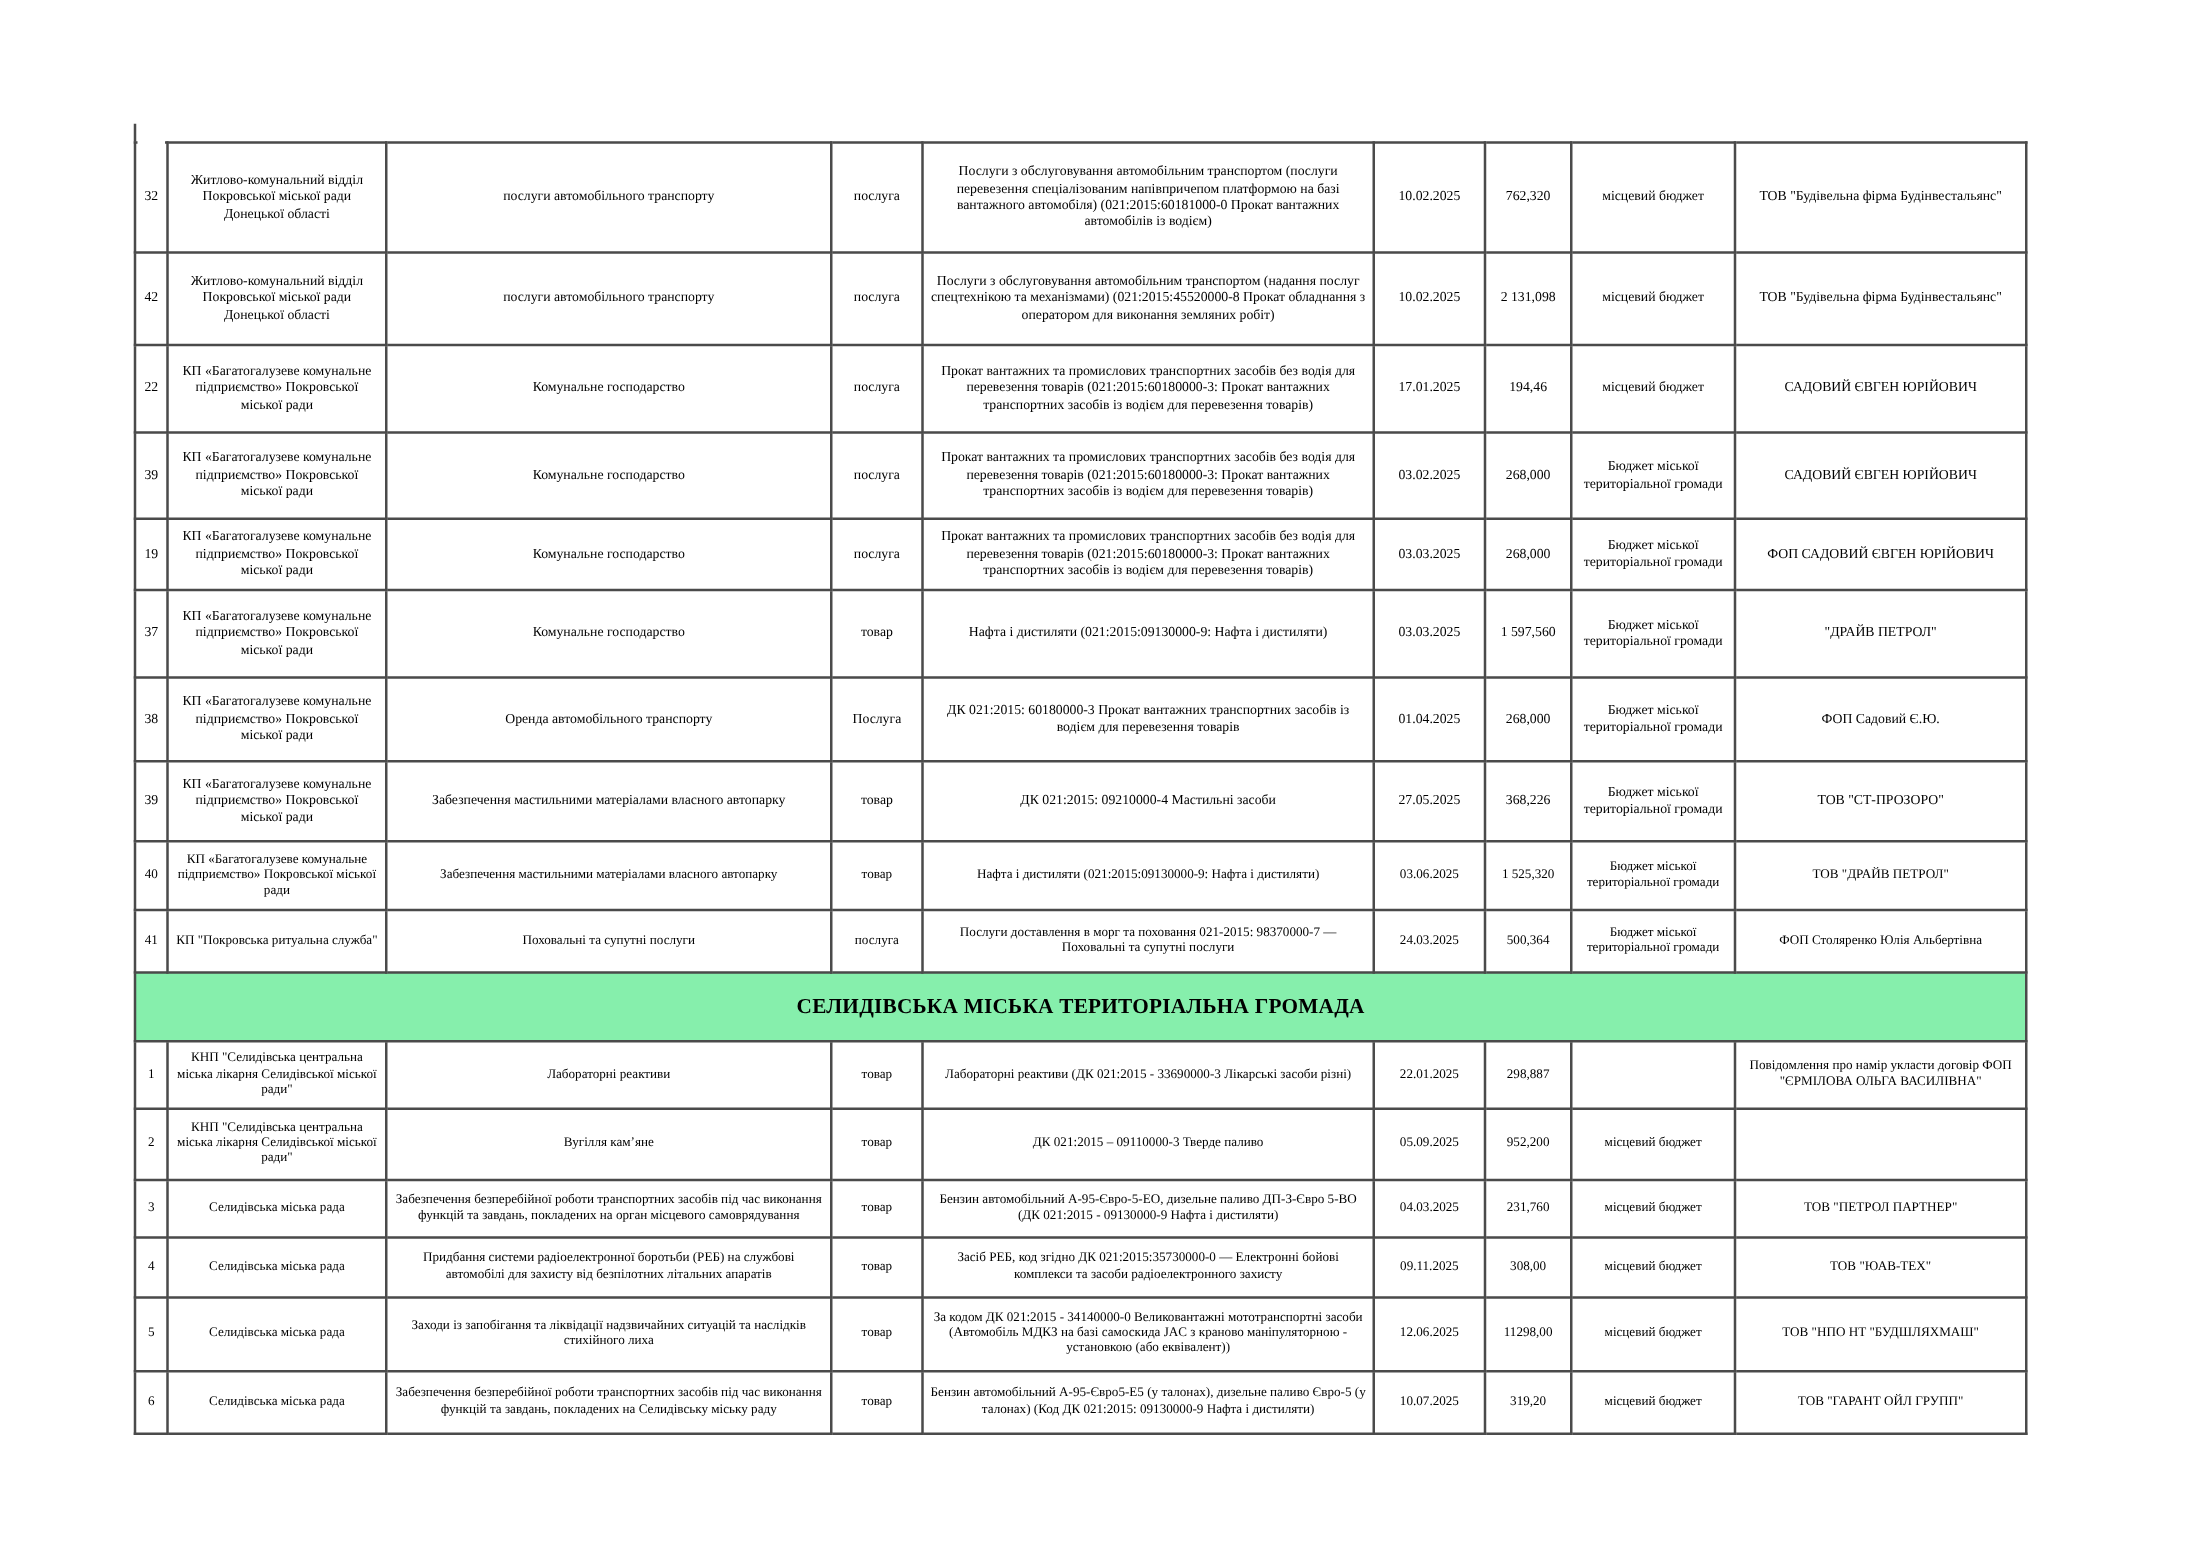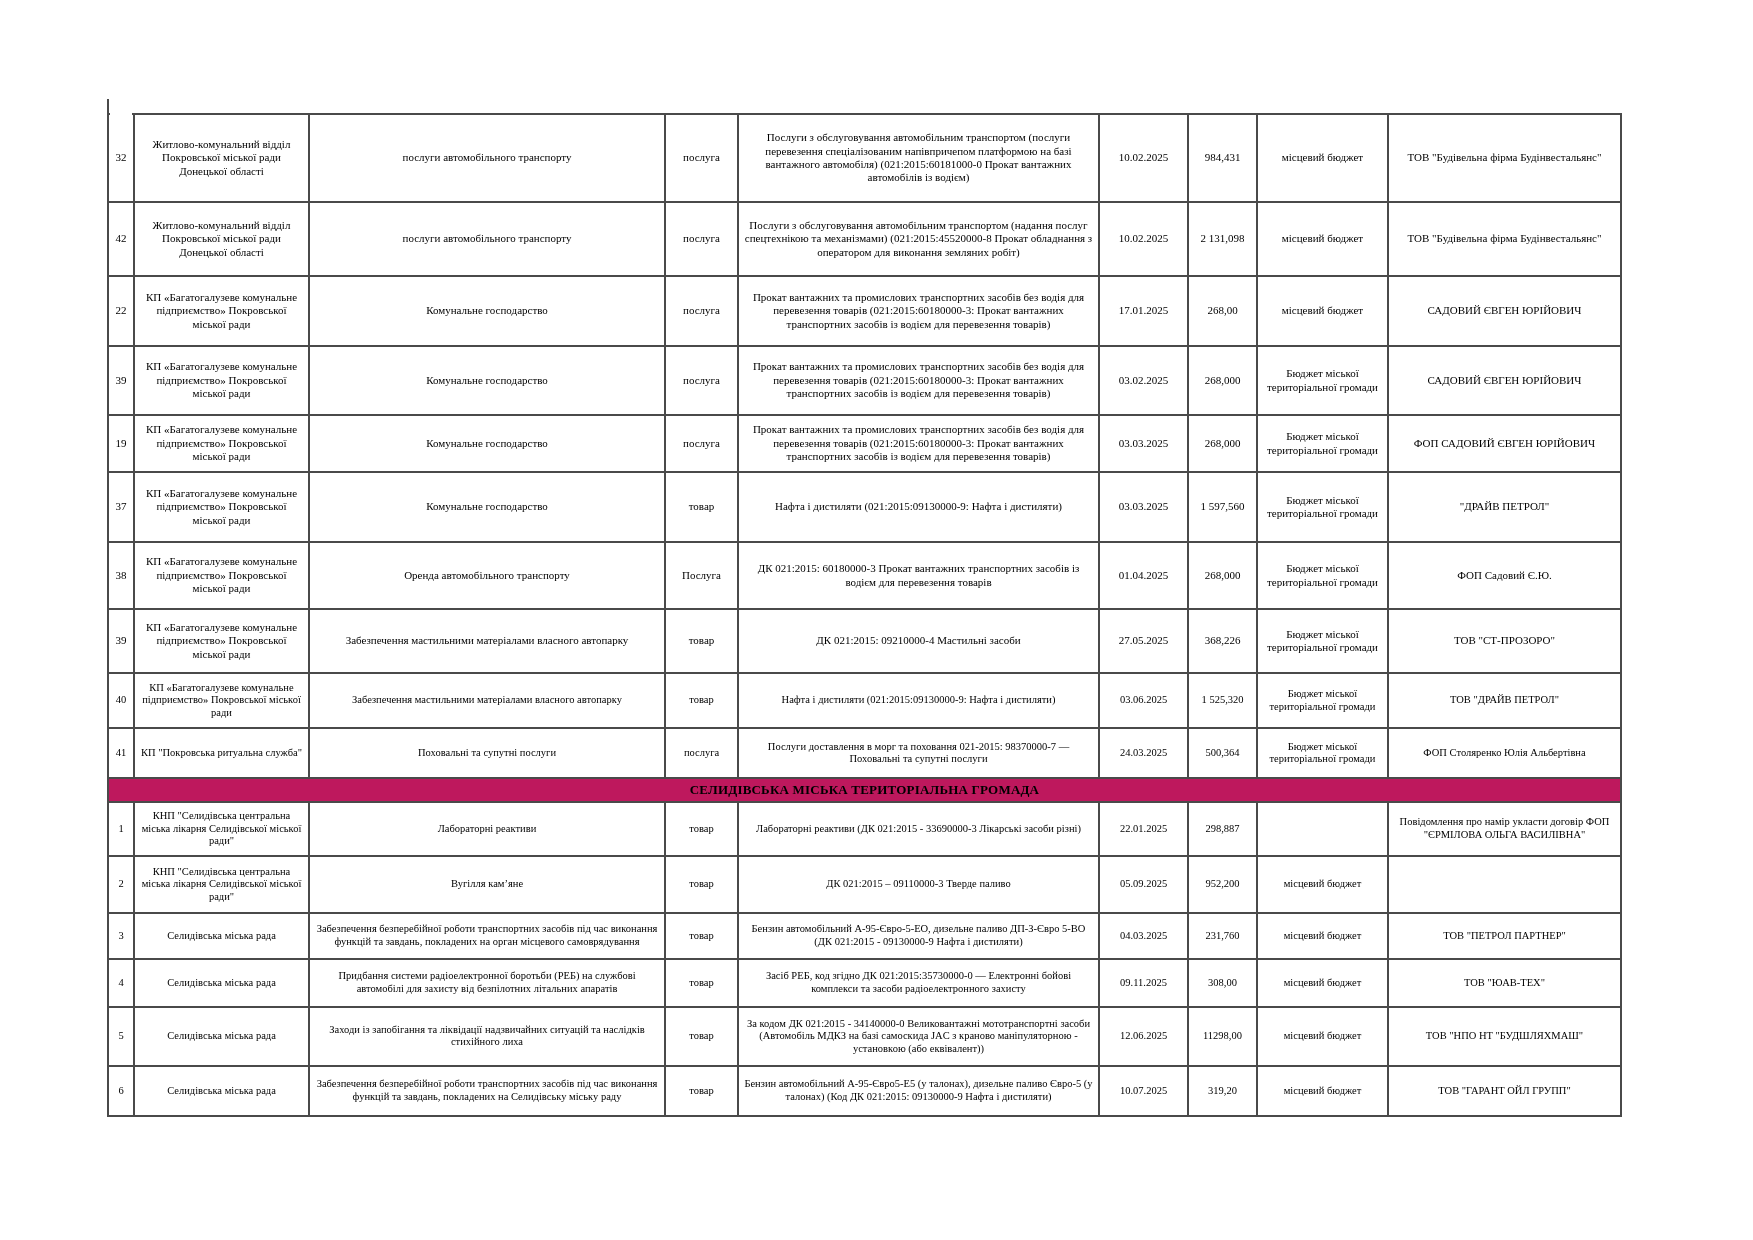--- a/index.html
+++ b/index.html
@@ -28,24 +28,24 @@
     line-height: 1.22;
     padding: 1px 4px;
     word-wrap: break-word;
     background: #ffffff;
   }
   table.doc-table tr.dense td {
     font-size: 10.5px;
     line-height: 1.18;
   }
   table.doc-table tr.section-row td {
-    background: #be185d;
+    background: #86efac;
     font-weight: bold;
-    font-size: 13px;
-    padding: 3px 2px;
+    font-size: 17px;
+    padding: 16px 2px;
     letter-spacing: 0.2px;
   }
   
   .border-tick {
     position: absolute;
     left: 107px;
     top: 99px;
     width: 2px;
     height: 14px;
     background: #4a4a4a;
@@ -78,21 +78,21 @@
       <col style="width:233px">
     </colgroup>
     <tbody id="table-body">
         <tr style="height: 88px;">
           <td>32</td>
           <td>Житлово-комунальний відділ Покровської міської ради Донецької області</td>
           <td>послуги автомобільного транспорту</td>
           <td>послуга</td>
           <td>Послуги з обслуговування автомобільним транспортом (послуги перевезення спеціалізованим напівпричепом платформою на базі вантажного автомобіля)   (021:2015:60181000-0 Прокат вантажних автомобілів із водієм)</td>
           <td>10.02.2025</td>
-          <td>984,431</td>
+          <td>762,320</td>
           <td>місцевий бюджет</td>
           <td>ТОВ "Будівельна фірма Будінвестальянс"</td>
         </tr>
         <tr style="height: 74px;">
           <td>42</td>
           <td>Житлово-комунальний відділ Покровської міської ради Донецької області</td>
           <td>послуги автомобільного транспорту</td>
           <td>послуга</td>
           <td>Послуги з обслуговування автомобільним транспортом (надання послуг спецтехнікою та механізмами)   (021:2015:45520000-8 Прокат обладнання з оператором для виконання земляних робіт)</td>
           <td>10.02.2025</td>
@@ -100,21 +100,21 @@
           <td>місцевий бюджет</td>
           <td>ТОВ "Будівельна фірма Будінвестальянс"</td>
         </tr>
         <tr style="height: 70px;">
           <td>22</td>
           <td>КП «Багатогалузеве комунальне підприємство» Покровської міської ради</td>
           <td>Комунальне господарство</td>
           <td>послуга</td>
           <td>Прокат вантажних та промислових транспортних засобів без водія для перевезення товарів (021:2015:60180000-3: Прокат вантажних транспортних засобів із водієм для перевезення товарів)</td>
           <td>17.01.2025</td>
-          <td>268,00</td>
+          <td>194,46</td>
           <td>місцевий бюджет</td>
           <td>САДОВИЙ ЄВГЕН ЮРІЙОВИЧ</td>
         </tr>
         <tr style="height: 69px;">
           <td>39</td>
           <td>КП «Багатогалузеве комунальне підприємство» Покровської міської ради</td>
           <td>Комунальне господарство</td>
           <td>послуга</td>
           <td>Прокат вантажних та промислових транспортних засобів без водія для перевезення товарів (021:2015:60180000-3: Прокат вантажних транспортних засобів із водієм для перевезення товарів)</td>
           <td>03.02.2025</td>

